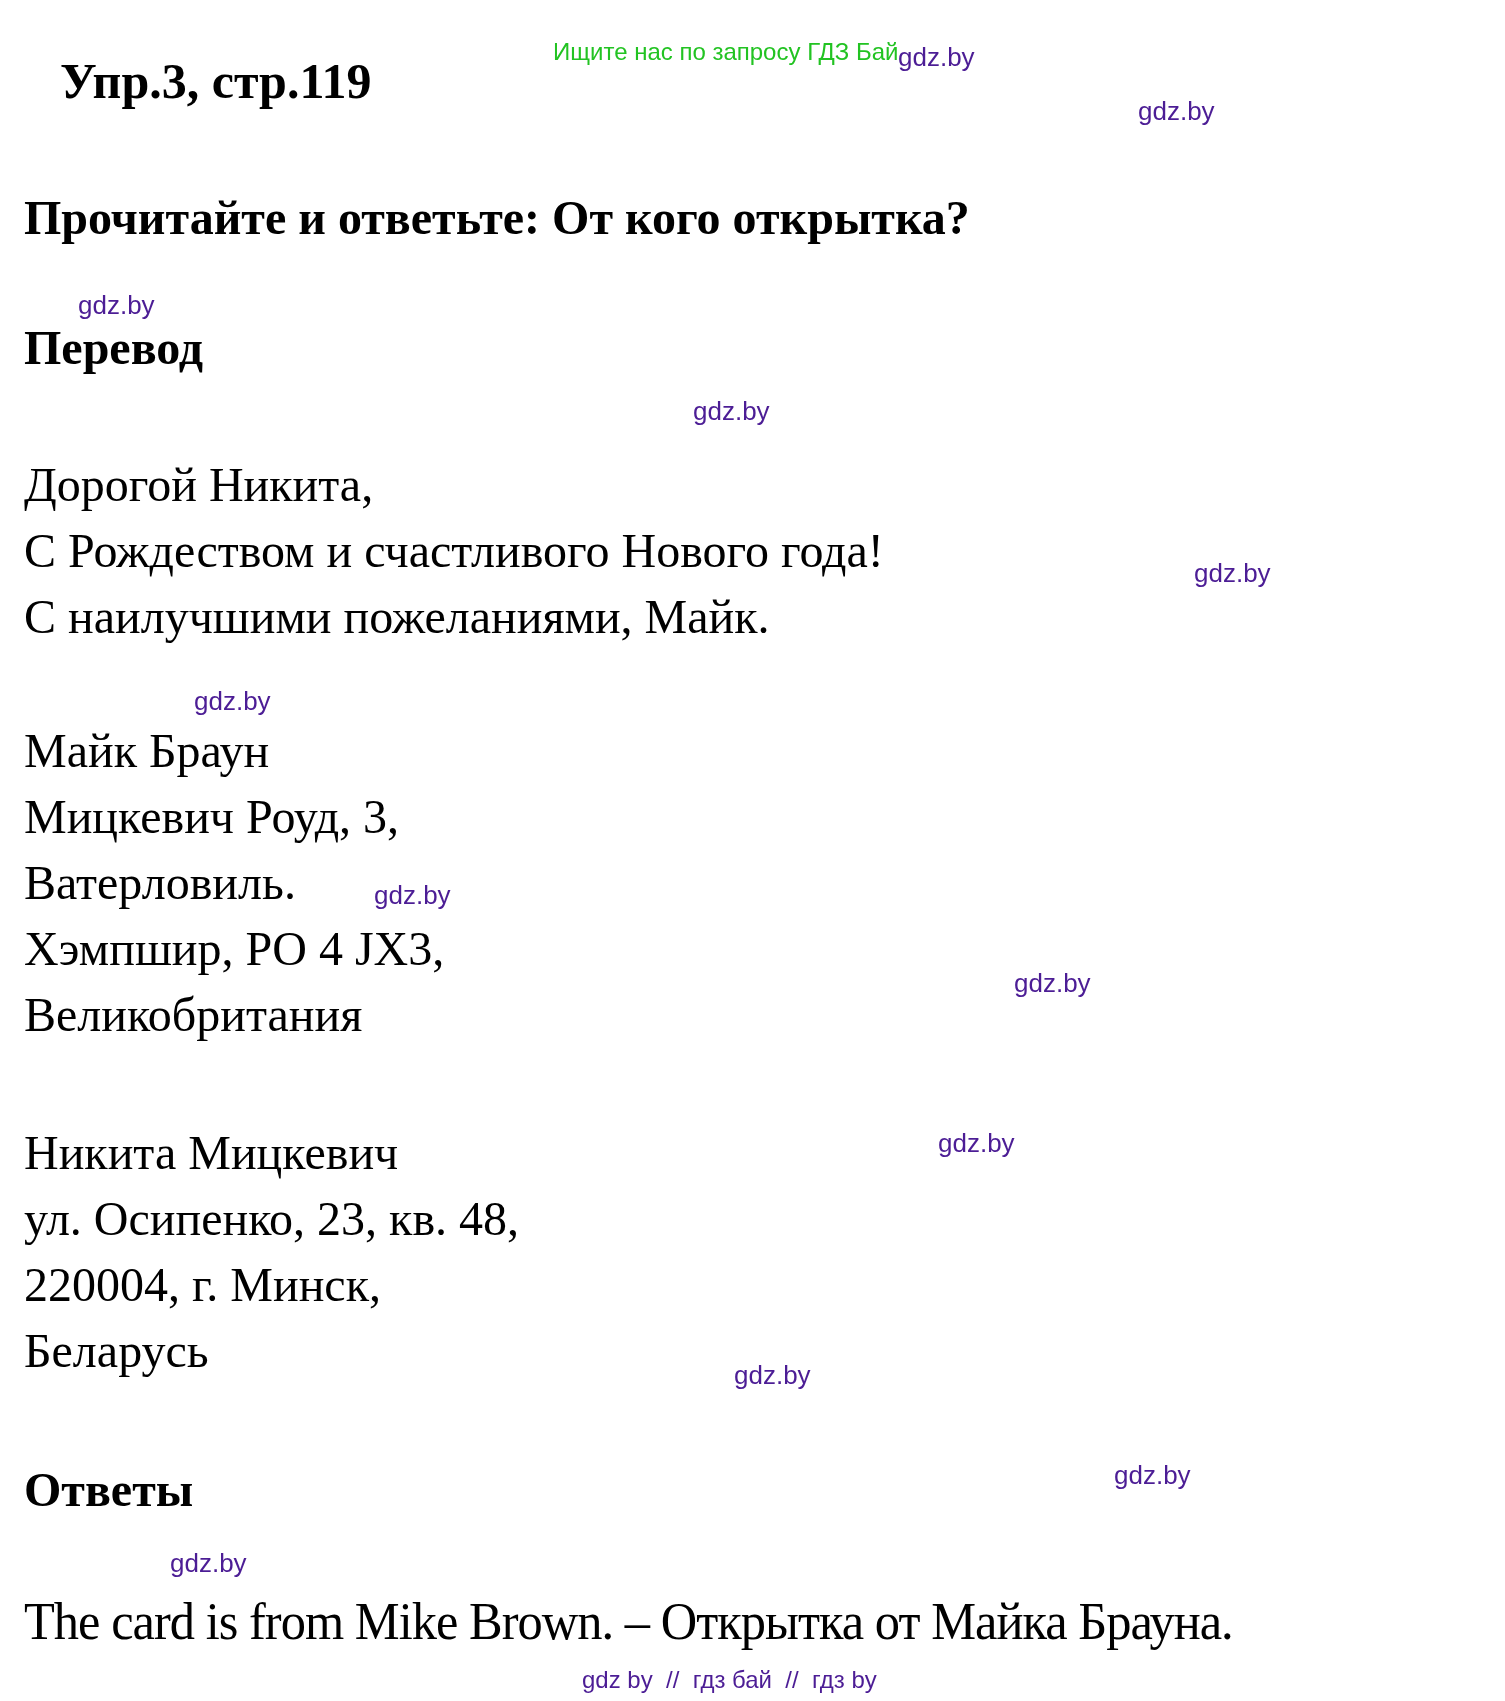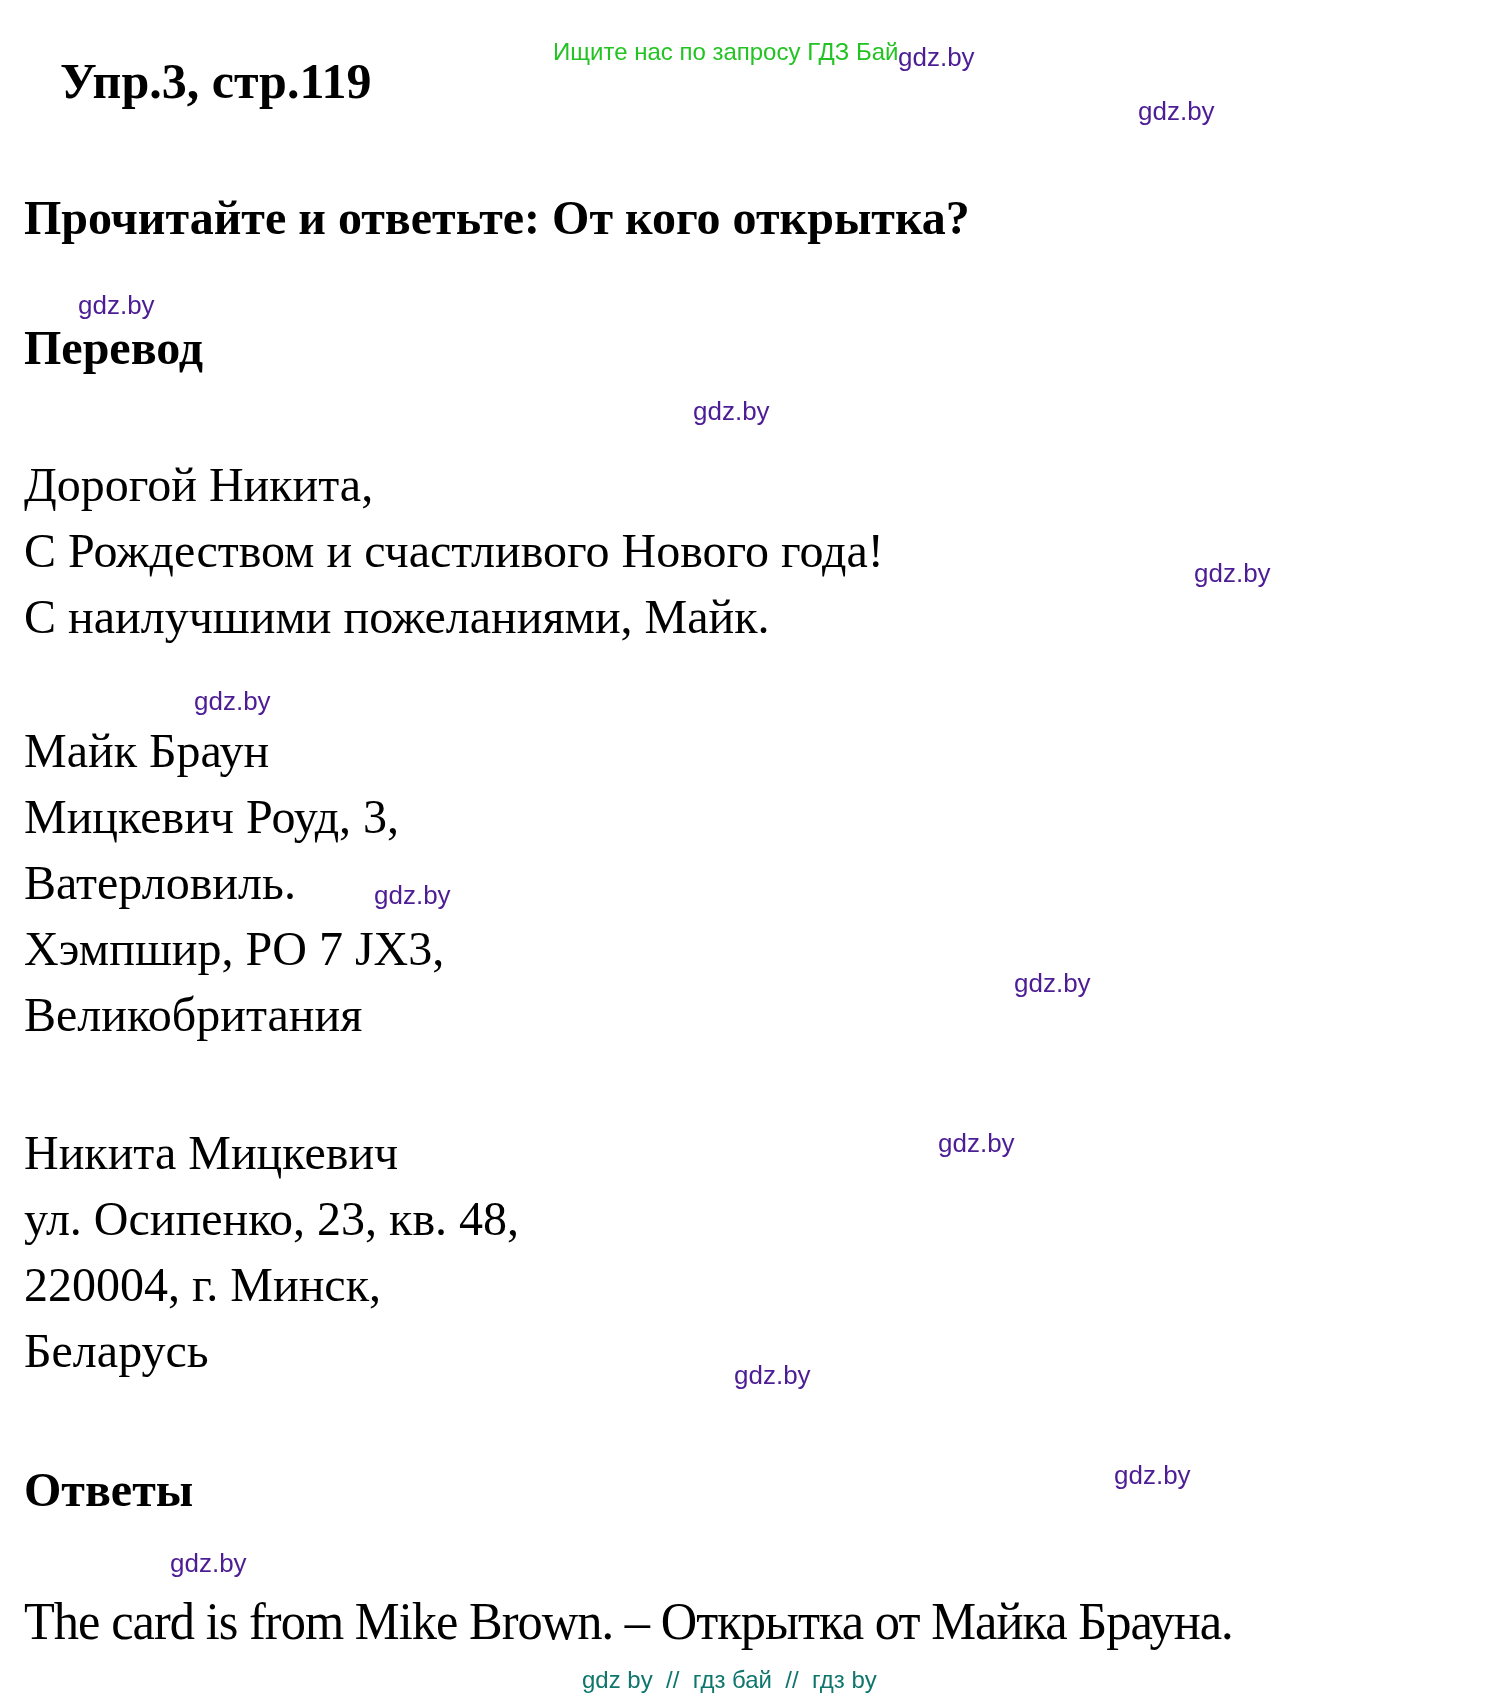--- a/index.html
+++ b/index.html
@@ -1,19 +1,19 @@
 <!DOCTYPE html>
 <html><head>
 <meta charset="utf-8">
 <style>
   html, body { margin: 0; padding: 0; background: #ffffff; }
   body { width: 1505px; height: 1701px; position: relative; overflow: hidden; font-family: "Liberation Serif", serif; color: #000; }
   .abs { position: absolute; white-space: nowrap; }
   .banner { font-family: "Liberation Sans", sans-serif; font-size: 24px; color: #22c322; }
-  .footer { font-family: "Liberation Sans", sans-serif; font-size: 24px; color: #0f766e; }
+  .footer { font-family: "Liberation Sans", sans-serif; font-size: 24px; color: #4c1d95; }
   .wm { font-family: "Liberation Sans", sans-serif; font-size: 26px; color: #4c1d95; }
   .h1 { font-family: "Liberation Serif", serif; font-weight: bold; font-size: 50px; }
   .h2 { font-family: "Liberation Serif", serif; font-weight: bold; font-size: 48px; }
   .body { font-family: "Liberation Serif", serif; font-size: 48px; line-height: 66px; }
   .answer { font-family: "Liberation Serif", serif; font-size: 52px; letter-spacing: -1px; transform: scaleX(0.97); transform-origin: left top; }
 </style>
 </head>
 <body>
 
 <div class="abs banner" style="left:553px; top:0px;margin-top:38px;">Ищите нас по запросу ГДЗ Бай</div>
@@ -27,21 +27,21 @@
 <div class="abs body" style="left:24px; top:452px;">
   <div>Дорогой Никита,</div>
   <div>С Рождеством и счастливого Нового года!</div>
   <div>С наилучшими пожеланиями, Майк.</div>
 </div>
 
 <div class="abs body" style="left:24px; top:718px;">
   <div>Майк Браун</div>
   <div>Мицкевич Роуд, 3,</div>
   <div>Ватерловиль.</div>
-  <div>Хэмпшир, PO 7 JX3,</div>
+  <div>Хэмпшир, PO 4 JX3,</div>
   <div>Великобритания</div>
 </div>
 
 <div class="abs body" style="left:24px; top:1120px;">
   <div>Никита Мицкевич</div>
   <div>ул. Осипенко, 23, кв. 48,</div>
   <div>220004, г. Минск,</div>
   <div>Беларусь</div>
 </div>
 

